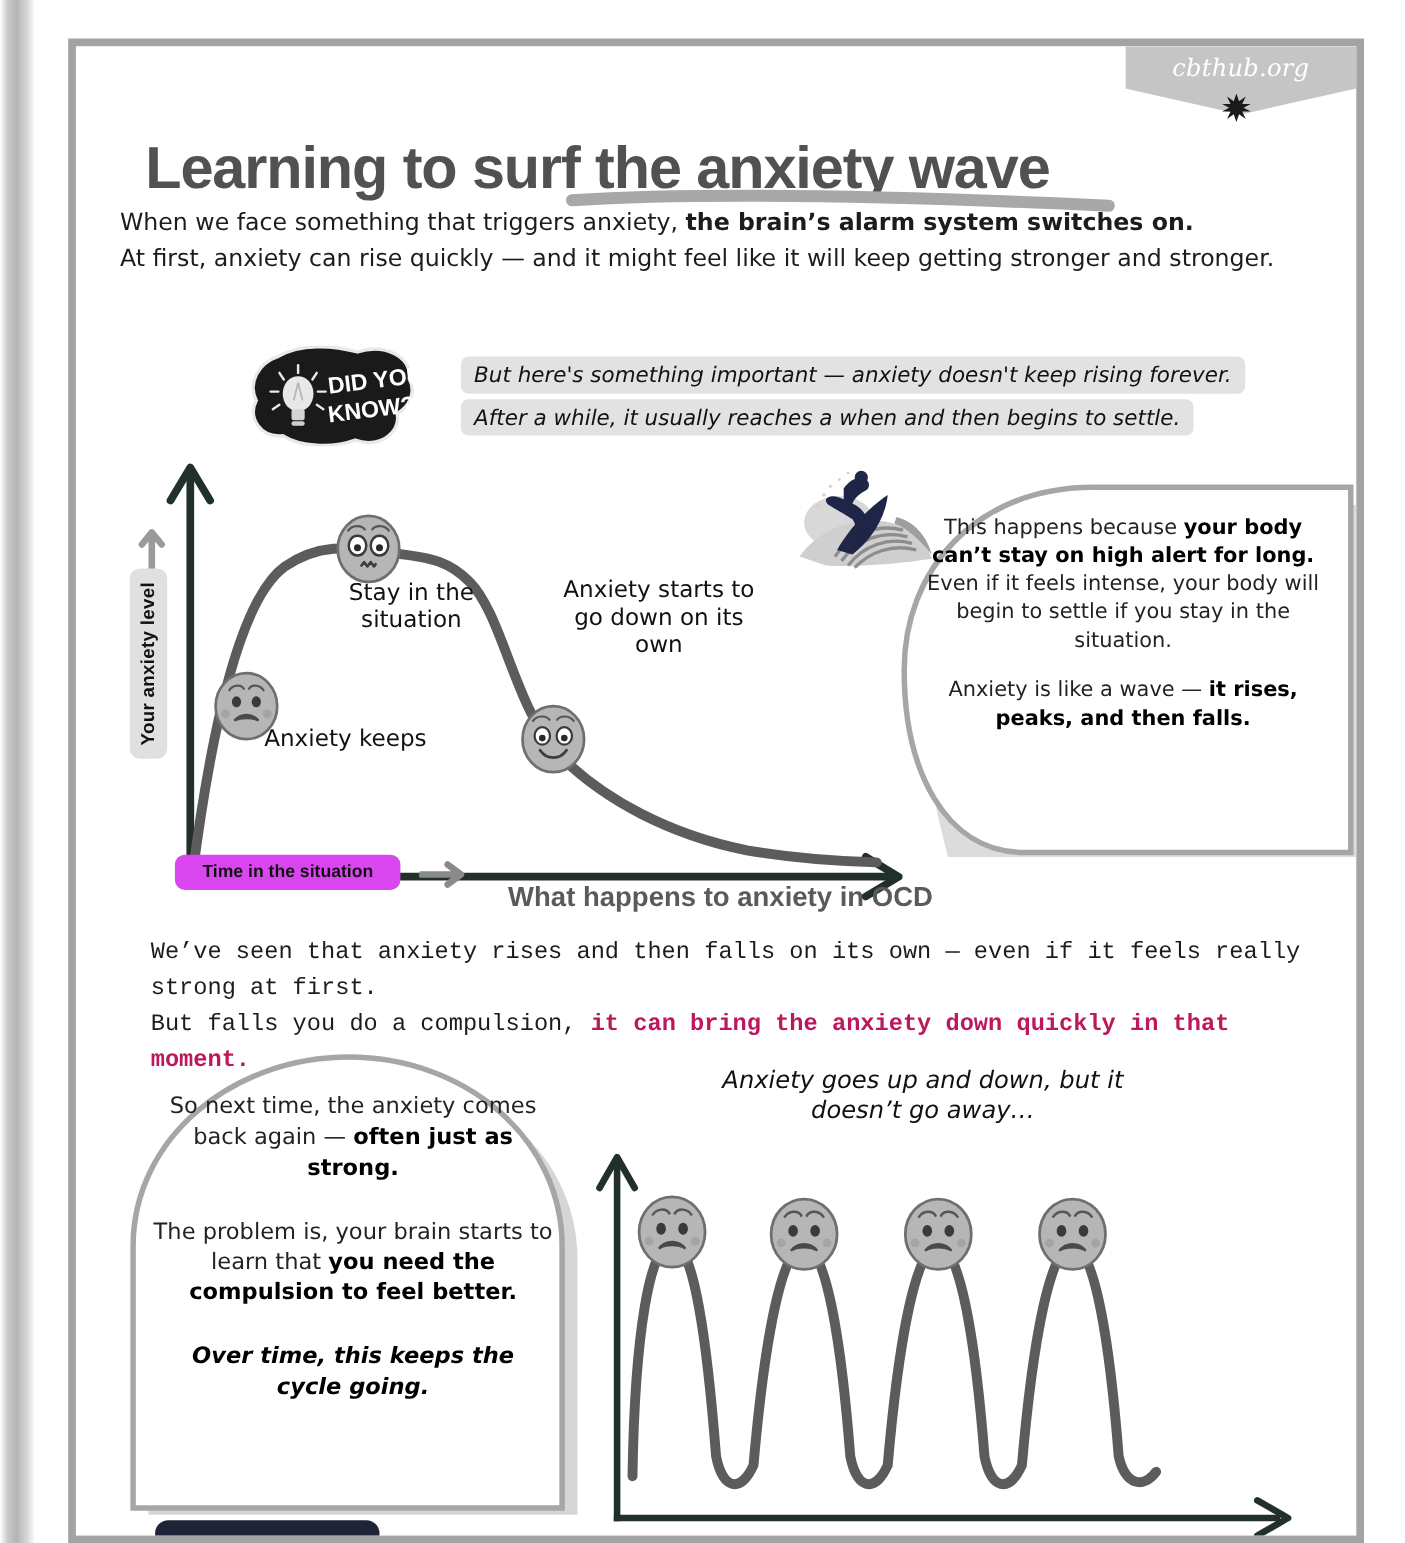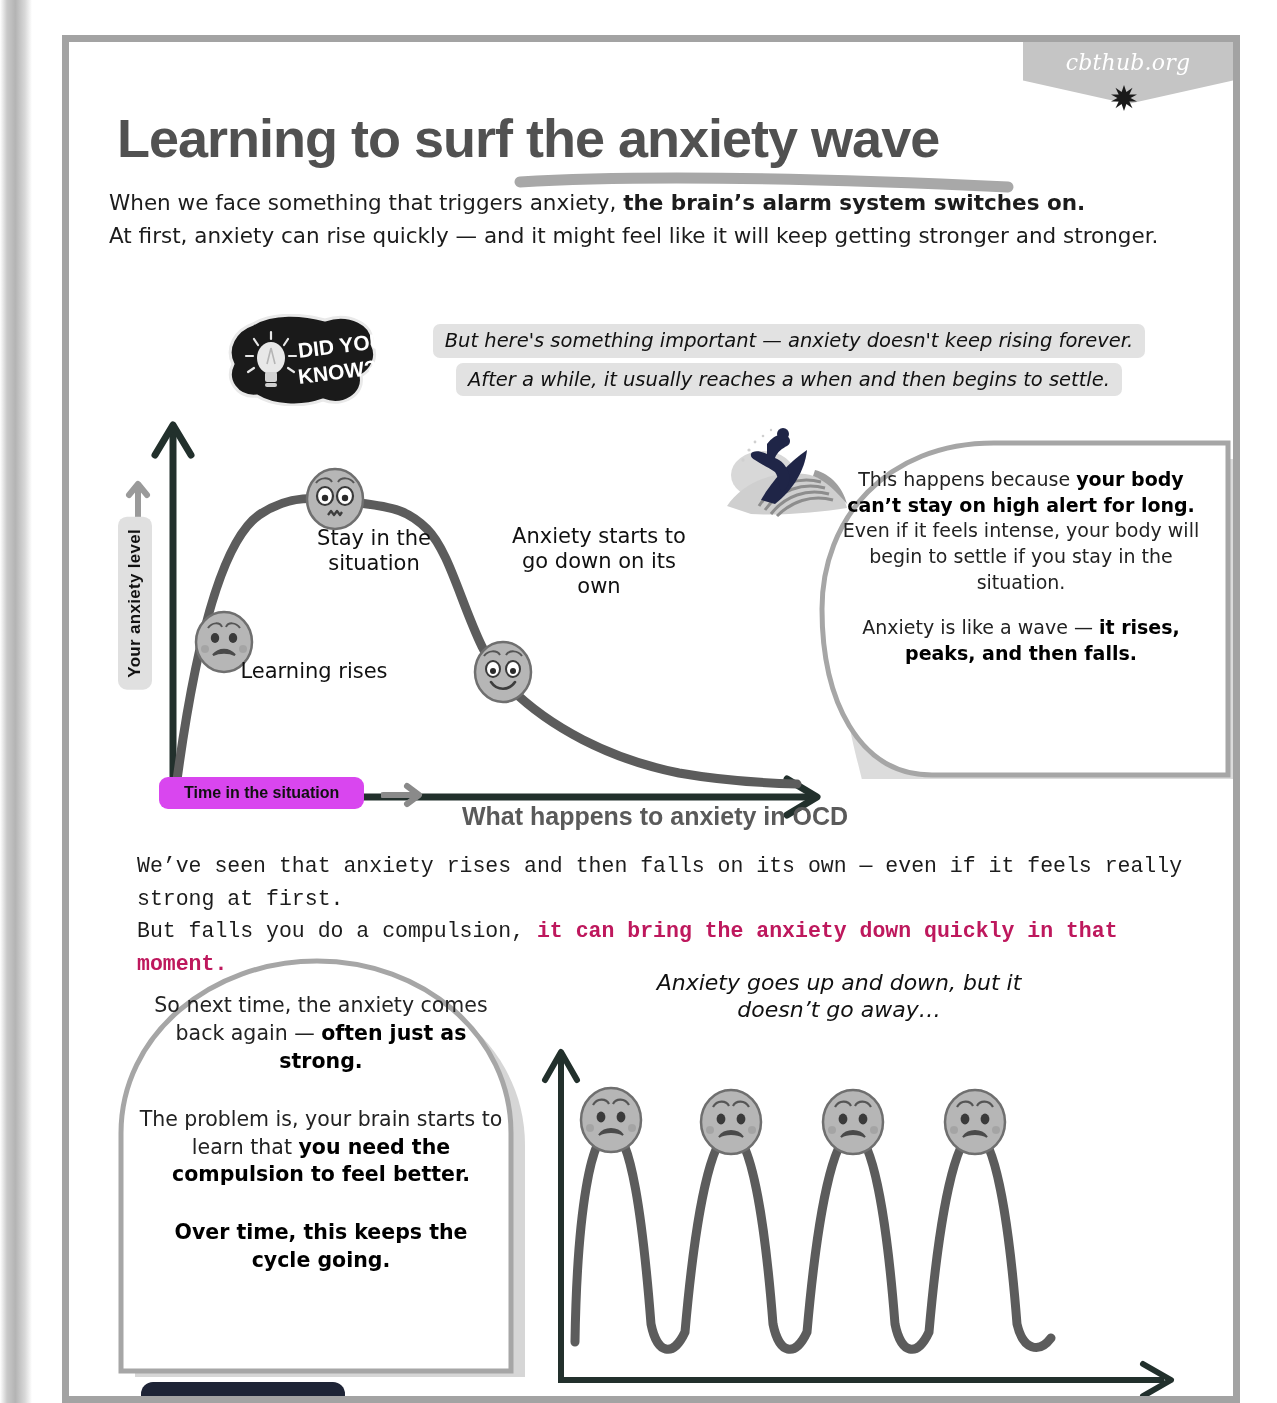--- a/index.html
+++ b/index.html
@@ -33,37 +33,37 @@
     font-family:"DejaVu Serif", serif; font-style:italic;
     font-size:22px; color:#ffffff; letter-spacing:.2px; z-index:3;
   }
   .logo-star{
     position:absolute; right:96px; top:43px; z-index:3;
   }
   
   .title-wrap{ position:absolute; left:46px; top:66px; width:1000px; }
   .title{
     font-size:54px; font-weight:bold; color:#515151;
-    letter-spacing:-1px; line-height:1.05; margin:2px;
+    letter-spacing:-1px; line-height:1.05; margin:17px;
     font-family:"Liberation Sans", sans-serif;
   }
   .title-underline{ position:absolute; left:445px; top:128px; }
   
   .intro{
     position:absolute; left:40px; top:145px; width:1100px;
     font-size:21.5px; color:#1c1c1c; line-height:1.52;
     font-family:"DejaVu Sans", sans-serif;
   }
   .intro b{ font-weight:bold; }
   
   .dyk{ position:absolute; left:158px; top:272px; width:150px; height:92px; }
   
   .callout-note{
     position:absolute; left:350px; top:282px; width:740px;
-    text-align:center; font-family:"DejaVu Sans", sans-serif;
+    text-align:left; font-family:"DejaVu Sans", sans-serif;
     font-style:italic; font-size:19.5px; color:#111; line-height:1.0;
   }
   .callout-note span{
     background:#e2e2e2; border-radius:7px;
     padding:7px 12px; display:inline-block; margin-bottom:5px;
   }
   
   .chart1{ position:absolute; left:40px; top:365px; width:760px; height:430px; }
   .ylab{
     position:absolute; left:49px; top:475px;
@@ -233,21 +233,21 @@
       <ellipse cx="10" cy="-3" rx="7" ry="8" fill="#ffffff" stroke="#3a3a3a" stroke-width="2"></ellipse>
       <circle cx="-10" cy="-1" r="3" fill="#2a2a2a"></circle>
       <circle cx="10" cy="-1" r="3" fill="#2a2a2a"></circle>
       <path d="M-19 -16 C -15 -22, -6 -22, -3 -17" stroke="#555" stroke-width="2" fill="none"></path>
       <path d="M3 -17 C 6 -22, 15 -22, 19 -16" stroke="#555" stroke-width="2" fill="none"></path>
       <path d="M-12 10 C -6 19, 6 19, 12 10" stroke="#3d3d3d" stroke-width="2.6" fill="none" stroke-linecap="round"></path>
     </g>
   </svg>
 
   <div class="c1lab" style="left:215px; top:484px; width:180px;">Stay in the situation</div>
-  <div class="c1lab" style="left:145px; top:617px; width:200px;">Learning rises</div>
+  <div class="c1lab" style="left:145px; top:617px; width:200px;">Anxiety keeps</div>
   <div class="c1lab" style="left:430px; top:482px; width:200px;">Anxiety starts to go down on its own</div>
 
   <div class="xlab">Time in the situation</div>
   <svg class="xlab-arrow" width="42" height="26" viewBox="0 0 42 26">
     <path d="M2 13 L34 13 M26 4 L38 13 L26 22" stroke="#8a8a8a" stroke-width="6" fill="none" stroke-linecap="round" stroke-linejoin="round"></path>
   </svg>
 
   <svg class="arch-r" viewBox="0 0 420 352">
     <path d="M26 352 L26 352 L418 352 L418 20 L180 20 C 72 20, 14 96, 14 182 C 14 268, 40 340, 40 352 Z" fill="#dcdcdc" transform="translate(10,12)"></path>
     <path d="M414 348 L118 348 C 44 348, 8 272, 8 182 C 8 92, 72 16, 180 16 L414 16 Z" fill="#ffffff" stroke="#a6a6a6" stroke-width="5"></path>
@@ -299,21 +299,21 @@
     <path d="M16 430 L16 188 C 16 90, 106 18, 212 18 C 318 18, 406 90, 406 188 L406 430 Z" fill="#d6d6d6" transform="translate(10,10)"></path>
     <path d="M12 424 L12 186 C 12 88, 102 14, 208 14 C 314 14, 402 88, 402 186 L402 424 Z" fill="#ffffff" stroke="#a6a6a6" stroke-width="5"></path>
   </svg>
   <div class="arch-l-text">
     <p style="margin:0 0 30px 0;">
       <span>So next time, the anxiety comes back again — </span><b>often just as strong.</b>
     </p>
     <p style="margin:0 0 30px 0;">
       <span>The problem is, your brain starts to learn that </span><b>you need the compulsion to feel better.</b>
     </p>
-    <p style="margin:15px;">
+    <p style="margin:15px;font-style:italic;">
       <b>Over time, this keeps the cycle going.</b>
     </p>
   </div>
 
   <div class="chart2-title">
     <span>Anxiety goes up and down, but it</span><br>
     <span>doesn’t go away…</span>
   </div>
 
   <svg class="chart2" viewBox="0 0 660 380">

